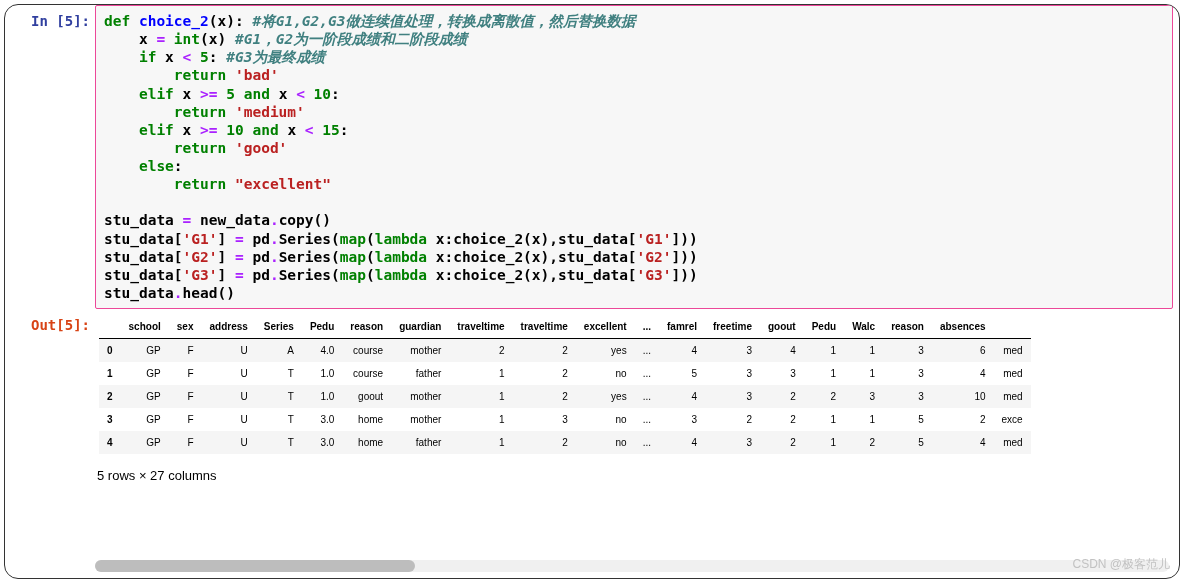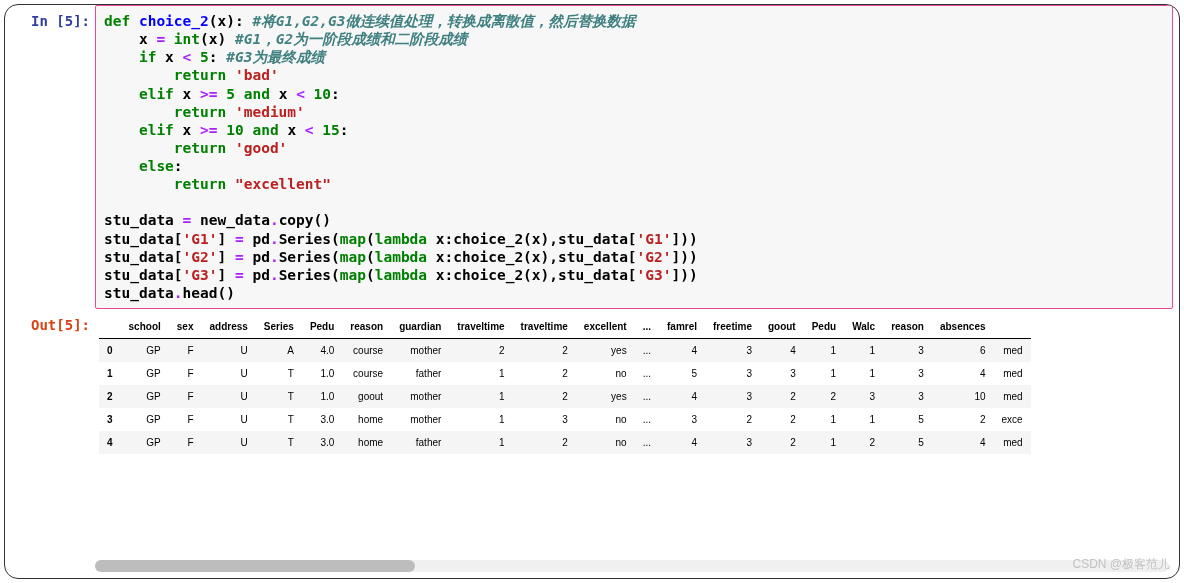--- a/index.html
+++ b/index.html
@@ -267,20 +267,21 @@
               <td>3</td>
               <td>2</td>
               <td>1</td>
               <td>2</td>
               <td>5</td>
               <td>4</td>
               <td>med</td>
             </tr>
           </tbody>
       </table>
+      <div class="df-summary">5 rows × 27 columns</div>
     </div>
   </div>
 
   <div class="hscroll">
     <div class="hthumb"></div>
   </div>
 </div>
 
 <div class="watermark">CSDN @极客范儿</div>
 

